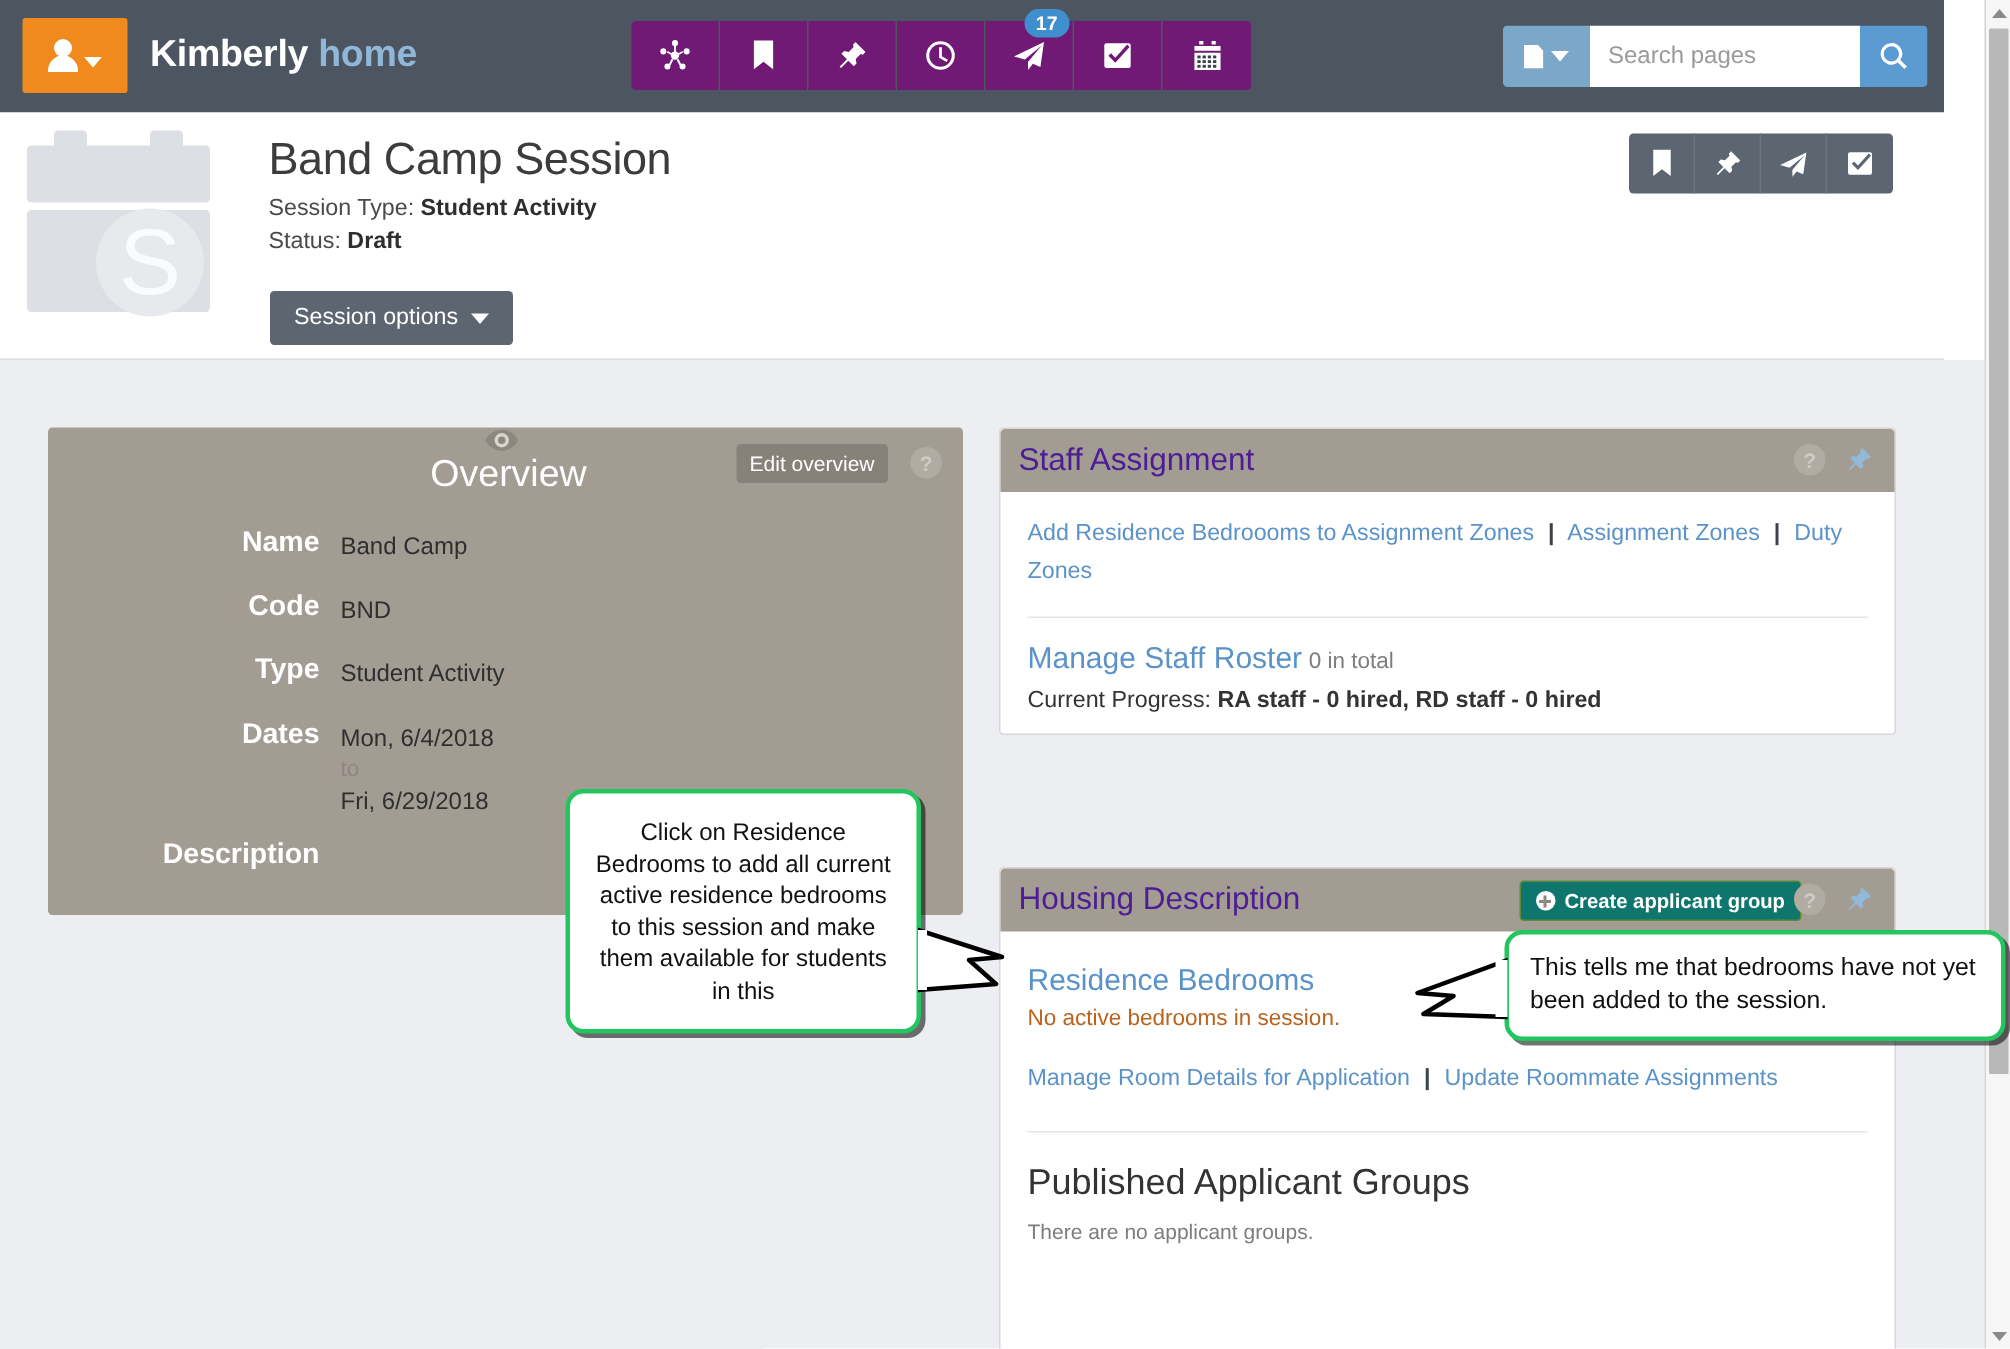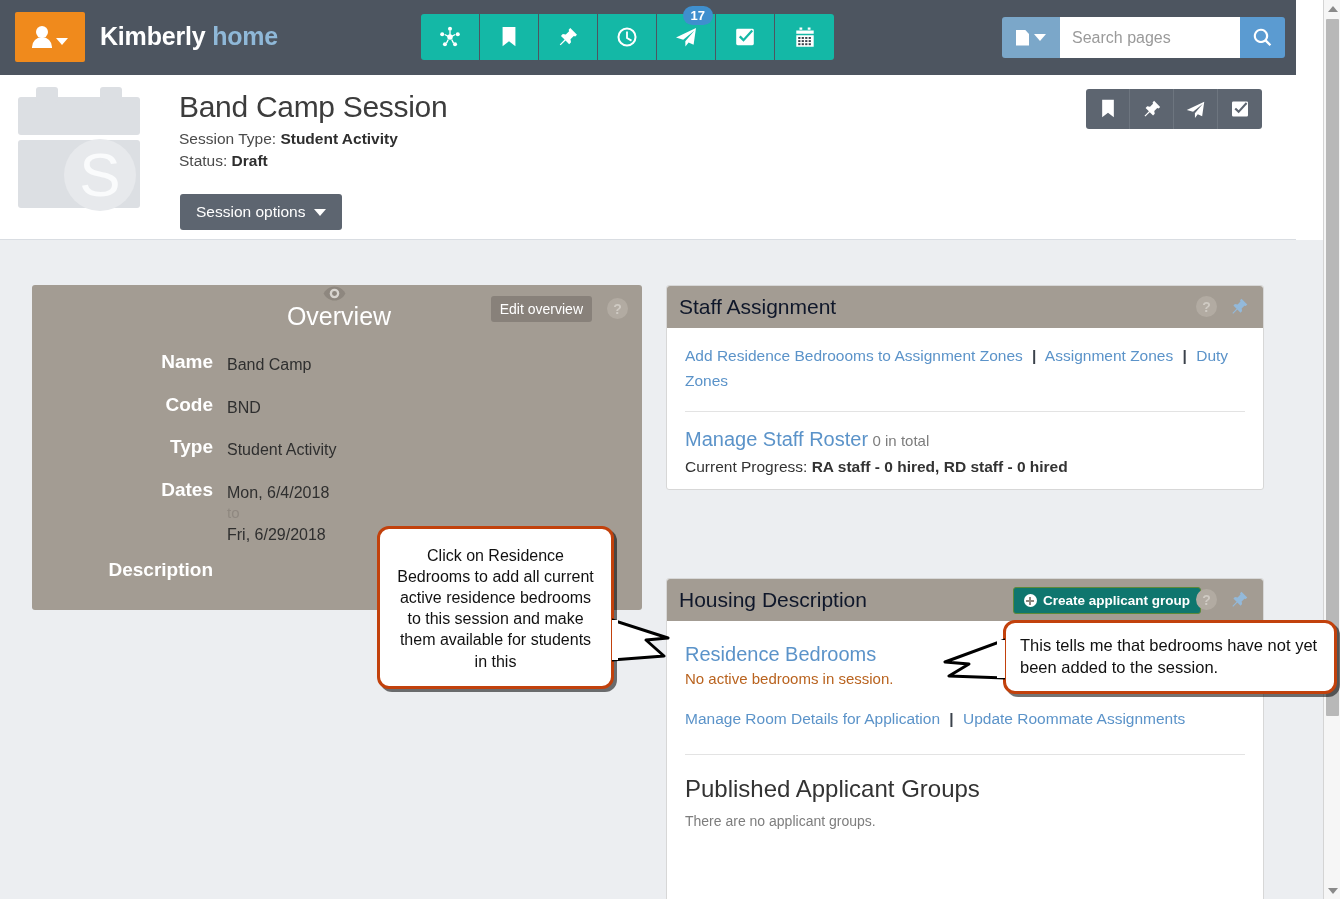--- a/index.html
+++ b/index.html
@@ -42,21 +42,21 @@
   }
   .brand {
     position: absolute; left: 100px; top: 22px;
     font-size: 25px; font-weight: bold; color: #fff;
     letter-spacing: -0.2px; white-space: nowrap;
   }
   .brand .home { color: #8fb8d8; font-weight: bold; }
 
   .navicons {
     position: absolute; left: 421px; top: 14px;
-    display: flex; background: #14b8a6; border-radius: 3px;
+    display: flex; background: #701a75; border-radius: 3px;
     height: 46px;
   }
   .navicon {
     width: 59px; height: 46px;
     display: flex; align-items: center; justify-content: center;
     border-right: 1px solid #4d5560; position: relative; cursor: pointer;
   }
   .navicon:last-child { border-right: none; }
   .navicon svg { fill: #fff; }
   .badge {
@@ -130,21 +130,21 @@
   .body {
     position: absolute; top: 240px; left: 0; width: 1296px; height: 659px;
     background: #eceef1;
   }
 
   .panel { position: absolute; border-radius: 3px; }
   .panel-head {
     background: #a39c93; height: 42px; display: flex; align-items: center;
     padding: 0 12px; border-radius: 3px 3px 0 0; position: relative;
   }
-  .panel-title { color: #0f172a; font-size: 21px; font-weight: normal; }
+  .panel-title { color: #4c1d95; font-size: 21px; font-weight: normal; }
   .helpicon {
     width: 21px; height: 21px; border-radius: 50%; background: #b2aba2;
     color: #cfcac3; font-size: 14px; font-weight: bold;
     display: flex; align-items: center; justify-content: center; cursor: pointer;
   }
   .pinicon { cursor: pointer; }
 
   
   #overview { left: 32px; top: 45px; width: 610px; height: 325px;
     background: #a39c93; border-radius: 3px; }
@@ -189,21 +189,21 @@
   .plusc { width: 13px; height: 13px; border-radius: 50%; background: #fff;
     position: relative; }
   .plusc::before, .plusc::after { content: ""; position: absolute;
     background: #8e887f; }
   .plusc::before { left: 5.5px; top: 2.5px; width: 2px; height: 8px; }
   .plusc::after { left: 2.5px; top: 5.5px; width: 8px; height: 2px; }
 
   
   .callout { position: absolute; z-index: 40; }
   .cbox {
-    background: #fff; border: 3px solid #c2410c; border-radius: 12px;
+    background: #fff; border: 3px solid #22c55e; border-radius: 12px;
     font-size: 16px; color: #111; text-align: center; line-height: 1.32;
     box-shadow: 3px 3px 0 rgba(0,0,0,0.55);
   }
   #callout1 { left: 377px; top: 526px; }
   #callout1 .cbox { width: 237px; padding: 16px 12px 14px 12px; }
   #callout1 .tail {
     position: absolute; right: -60px; top: 88px; width: 62px; height: 52px;
   }
   #callout2 { left: 1003px; top: 620px; }
   #callout2 .cbox { width: 334px; padding: 12px 14px; text-align: left; font-size: 16.5px; }

